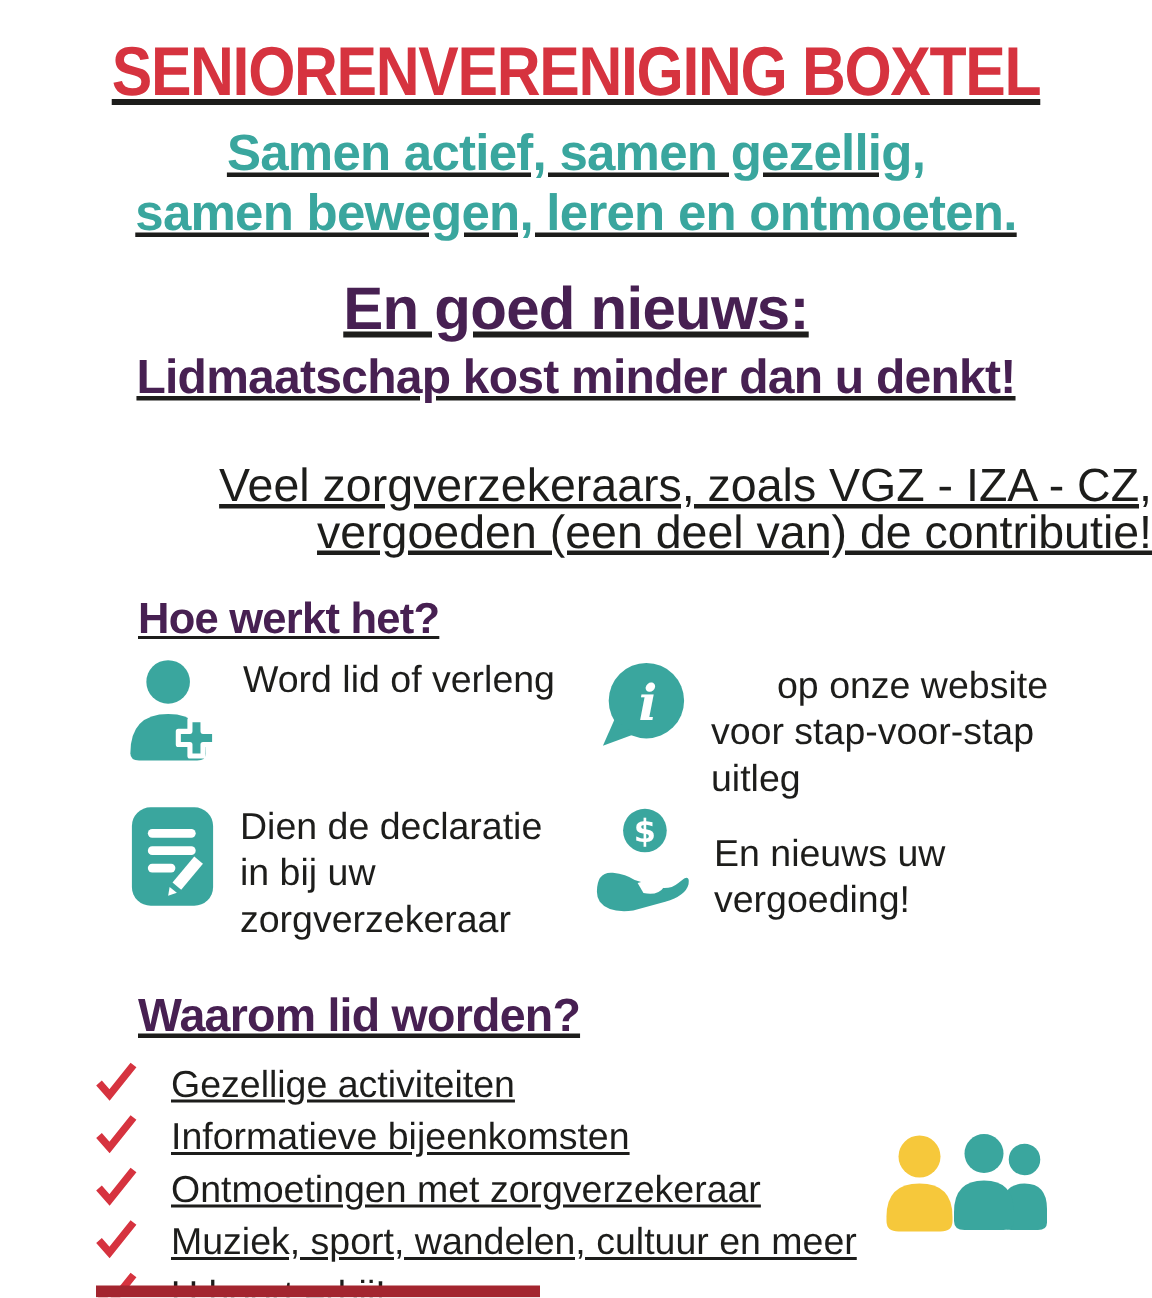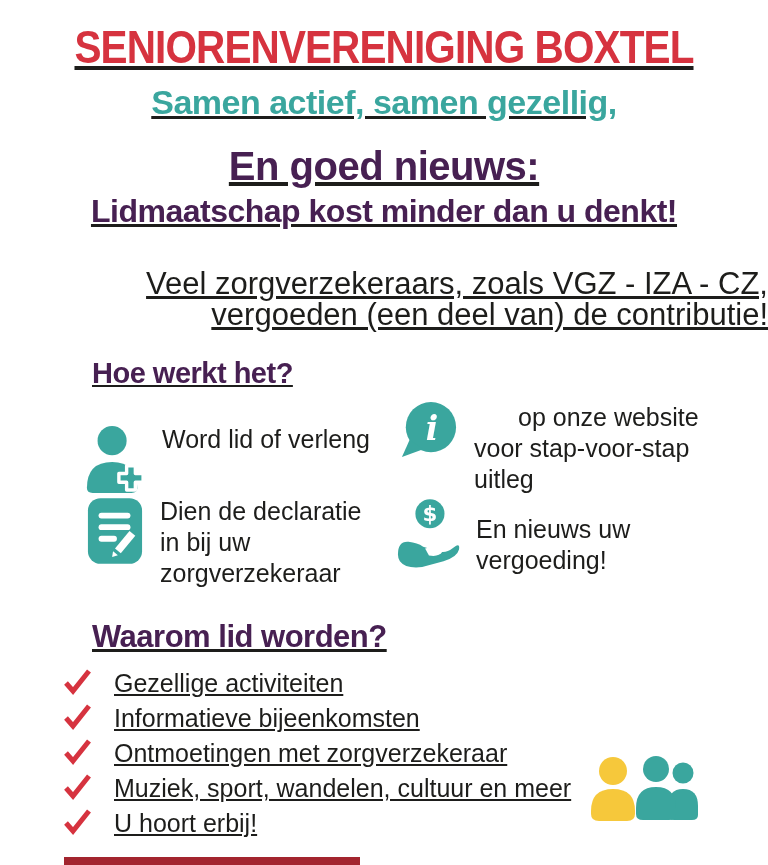--- a/index.html
+++ b/index.html
@@ -51,21 +51,21 @@
     line-height: 34px;
     font-weight: bold;
     color: #472052;
     letter-spacing: -0.5px;
   }
   .steps { position: relative; height: 214px; margin-top: 6px; }
   .step { position: absolute; display: flex; align-items: flex-start; gap: 16px; }
   .step-text { font-size: 25px; line-height: 31px; color: #1d1d1b; }
   .step-text .line { display: block; }
   .step-text .line.indent { padding-left: 44px; }
-  .step1 { left: 84px;  top: 28px; text-align: center; }
+  .step1 { left: 84px;  top: 2px; text-align: center; }
   .step2 { left: 400px; top: 4px; }
   .step3 { left: 86px;  top: 100px; }
   .step4 { left: 396px; top: 102px; }
   .step2 .step-text { margin-top: 2px; }
   .step4 .step-text { margin-top: 16px; }
   .why-heading {
     margin: 10px 0 0 92px;
     font-size: 31px;
     line-height: 34px;
     font-weight: bold;
@@ -88,20 +88,21 @@
 </style>
 </head>
 <body>
 
 <div class="poster">
 
   <h1 class="title">SENIORENVERENIGING BOXTEL</h1>
 
   <div class="tagline">
     <div>Samen actief, samen gezellig,</div>
+    <div>samen bewegen, leren en ontmoeten.</div>
   </div>
 
   <div class="news">
     <div class="news-heading">En goed nieuws:</div>
     <div class="news-subheading">Lidmaatschap kost minder dan u denkt!</div>
   </div>
 
   <div class="insurers">
     <div>Veel zorgverzekeraars, zoals VGZ - IZA - CZ,</div>
     <div>vergoeden (een deel van) de contributie!</div>

